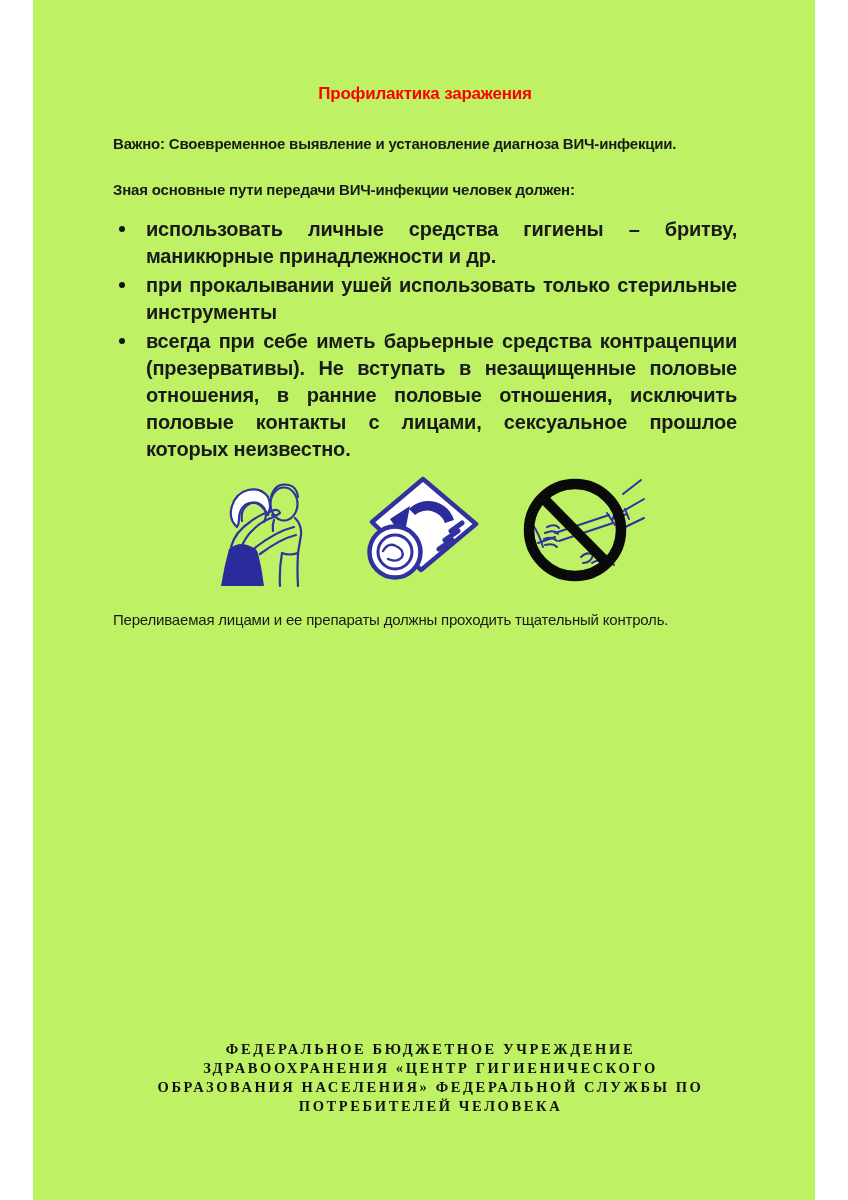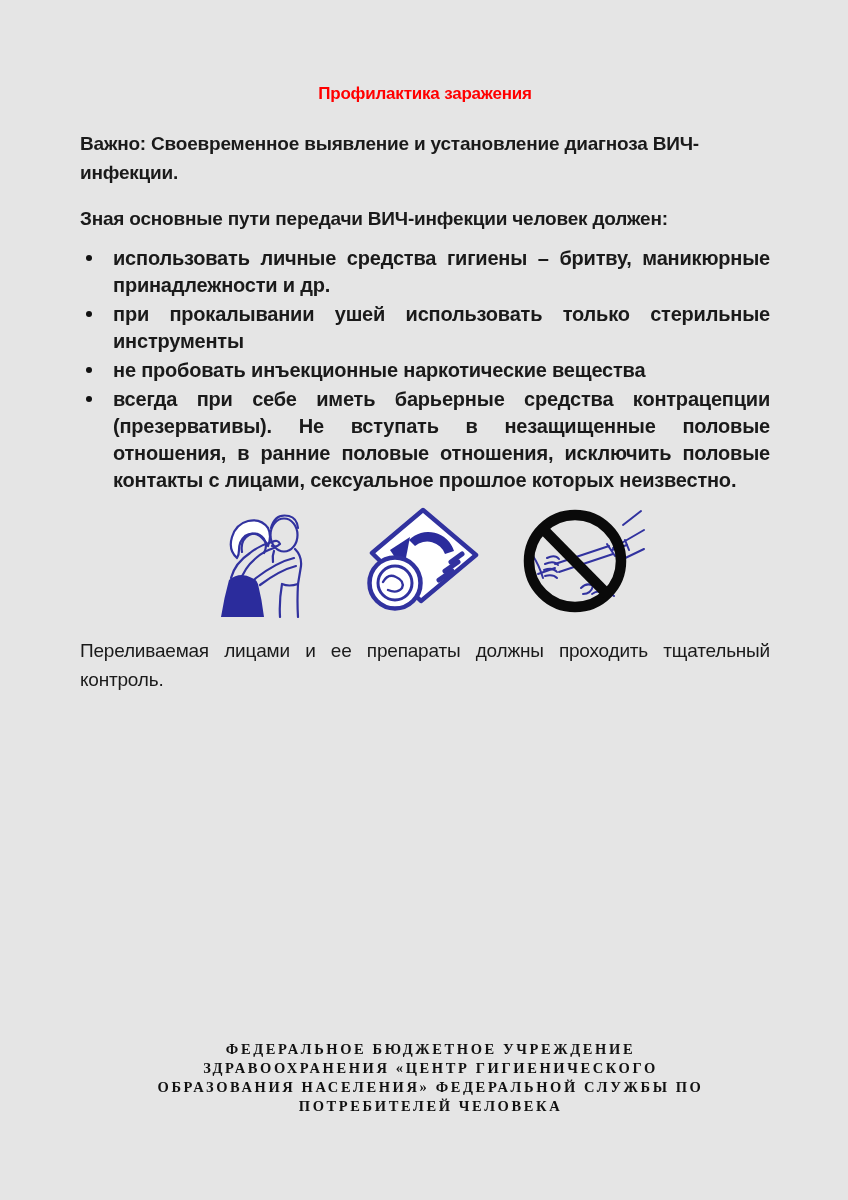--- a/index.html
+++ b/index.html
@@ -1,38 +1,38 @@
 <!DOCTYPE html>
 <html lang="ru"><head>
 <meta charset="utf-8">
 <style>
   html, body { margin: 0; padding: 0; background: #ffffff; }
   .page {
     position: relative;
-    width: 848px;
+    width: 782px;
     height: 1200px;
     margin: 0 auto;
-    background: #e5e5e5;
+    background: #bef264;
     font-family: "Liberation Sans", "DejaVu Sans", sans-serif;
     color: #1a1a1a;
     overflow: hidden;
   }
   .content { padding: 84px 78px 0 80px; }
 
   .title {
     margin: 0 0 25px 0;
     font-size: 17px;
     font-weight: 700;
     text-align: center;
     letter-spacing: -0.2px;
   }
 
   .para {
     margin: 0 0 11px 0;
-    font-size: 19px;
+    font-size: 15px;
     line-height: 29px;
     letter-spacing: -0.2px;
     text-align: justify;
     font-weight: 400;
   }
   .para.bold { font-weight: 700; text-align: left; }
   .para.important { margin-bottom: 17px; }
   .para.lead { margin-bottom: 12px; }
 
   .bullets { list-style: none; margin: 0 0 6px 0; padding: 0; }
@@ -94,24 +94,20 @@
     <p class="para bold lead">Зная основные пути передачи ВИЧ-инфекции человек должен:</p>
 
     <ul class="bullets">
       <li class="bullet-item">
         <span class="dot"></span>
         <span>использовать личные средства гигиены – бритву, маникюрные принадлежности и др.</span>
       </li>
       <li class="bullet-item">
         <span class="dot"></span>
         <span>при прокалывании ушей использовать только стерильные инструменты</span>
-      </li>
-      <li class="bullet-item">
-        <span class="dot"></span>
-        <span>не пробовать инъекционные наркотические вещества</span>
       </li>
       <li class="bullet-item">
         <span class="dot"></span>
         <span>всегда при себе иметь барьерные средства контрацепции (презервативы). Не вступать в незащищенные половые отношения, в ранние половые отношения, исключить половые контакты с лицами, сексуальное прошлое которых неизвестно.</span>
       </li>
     </ul>
 
     <div class="illustrations">
 
       <svg width="132" height="113" viewBox="0 0 132 113">

